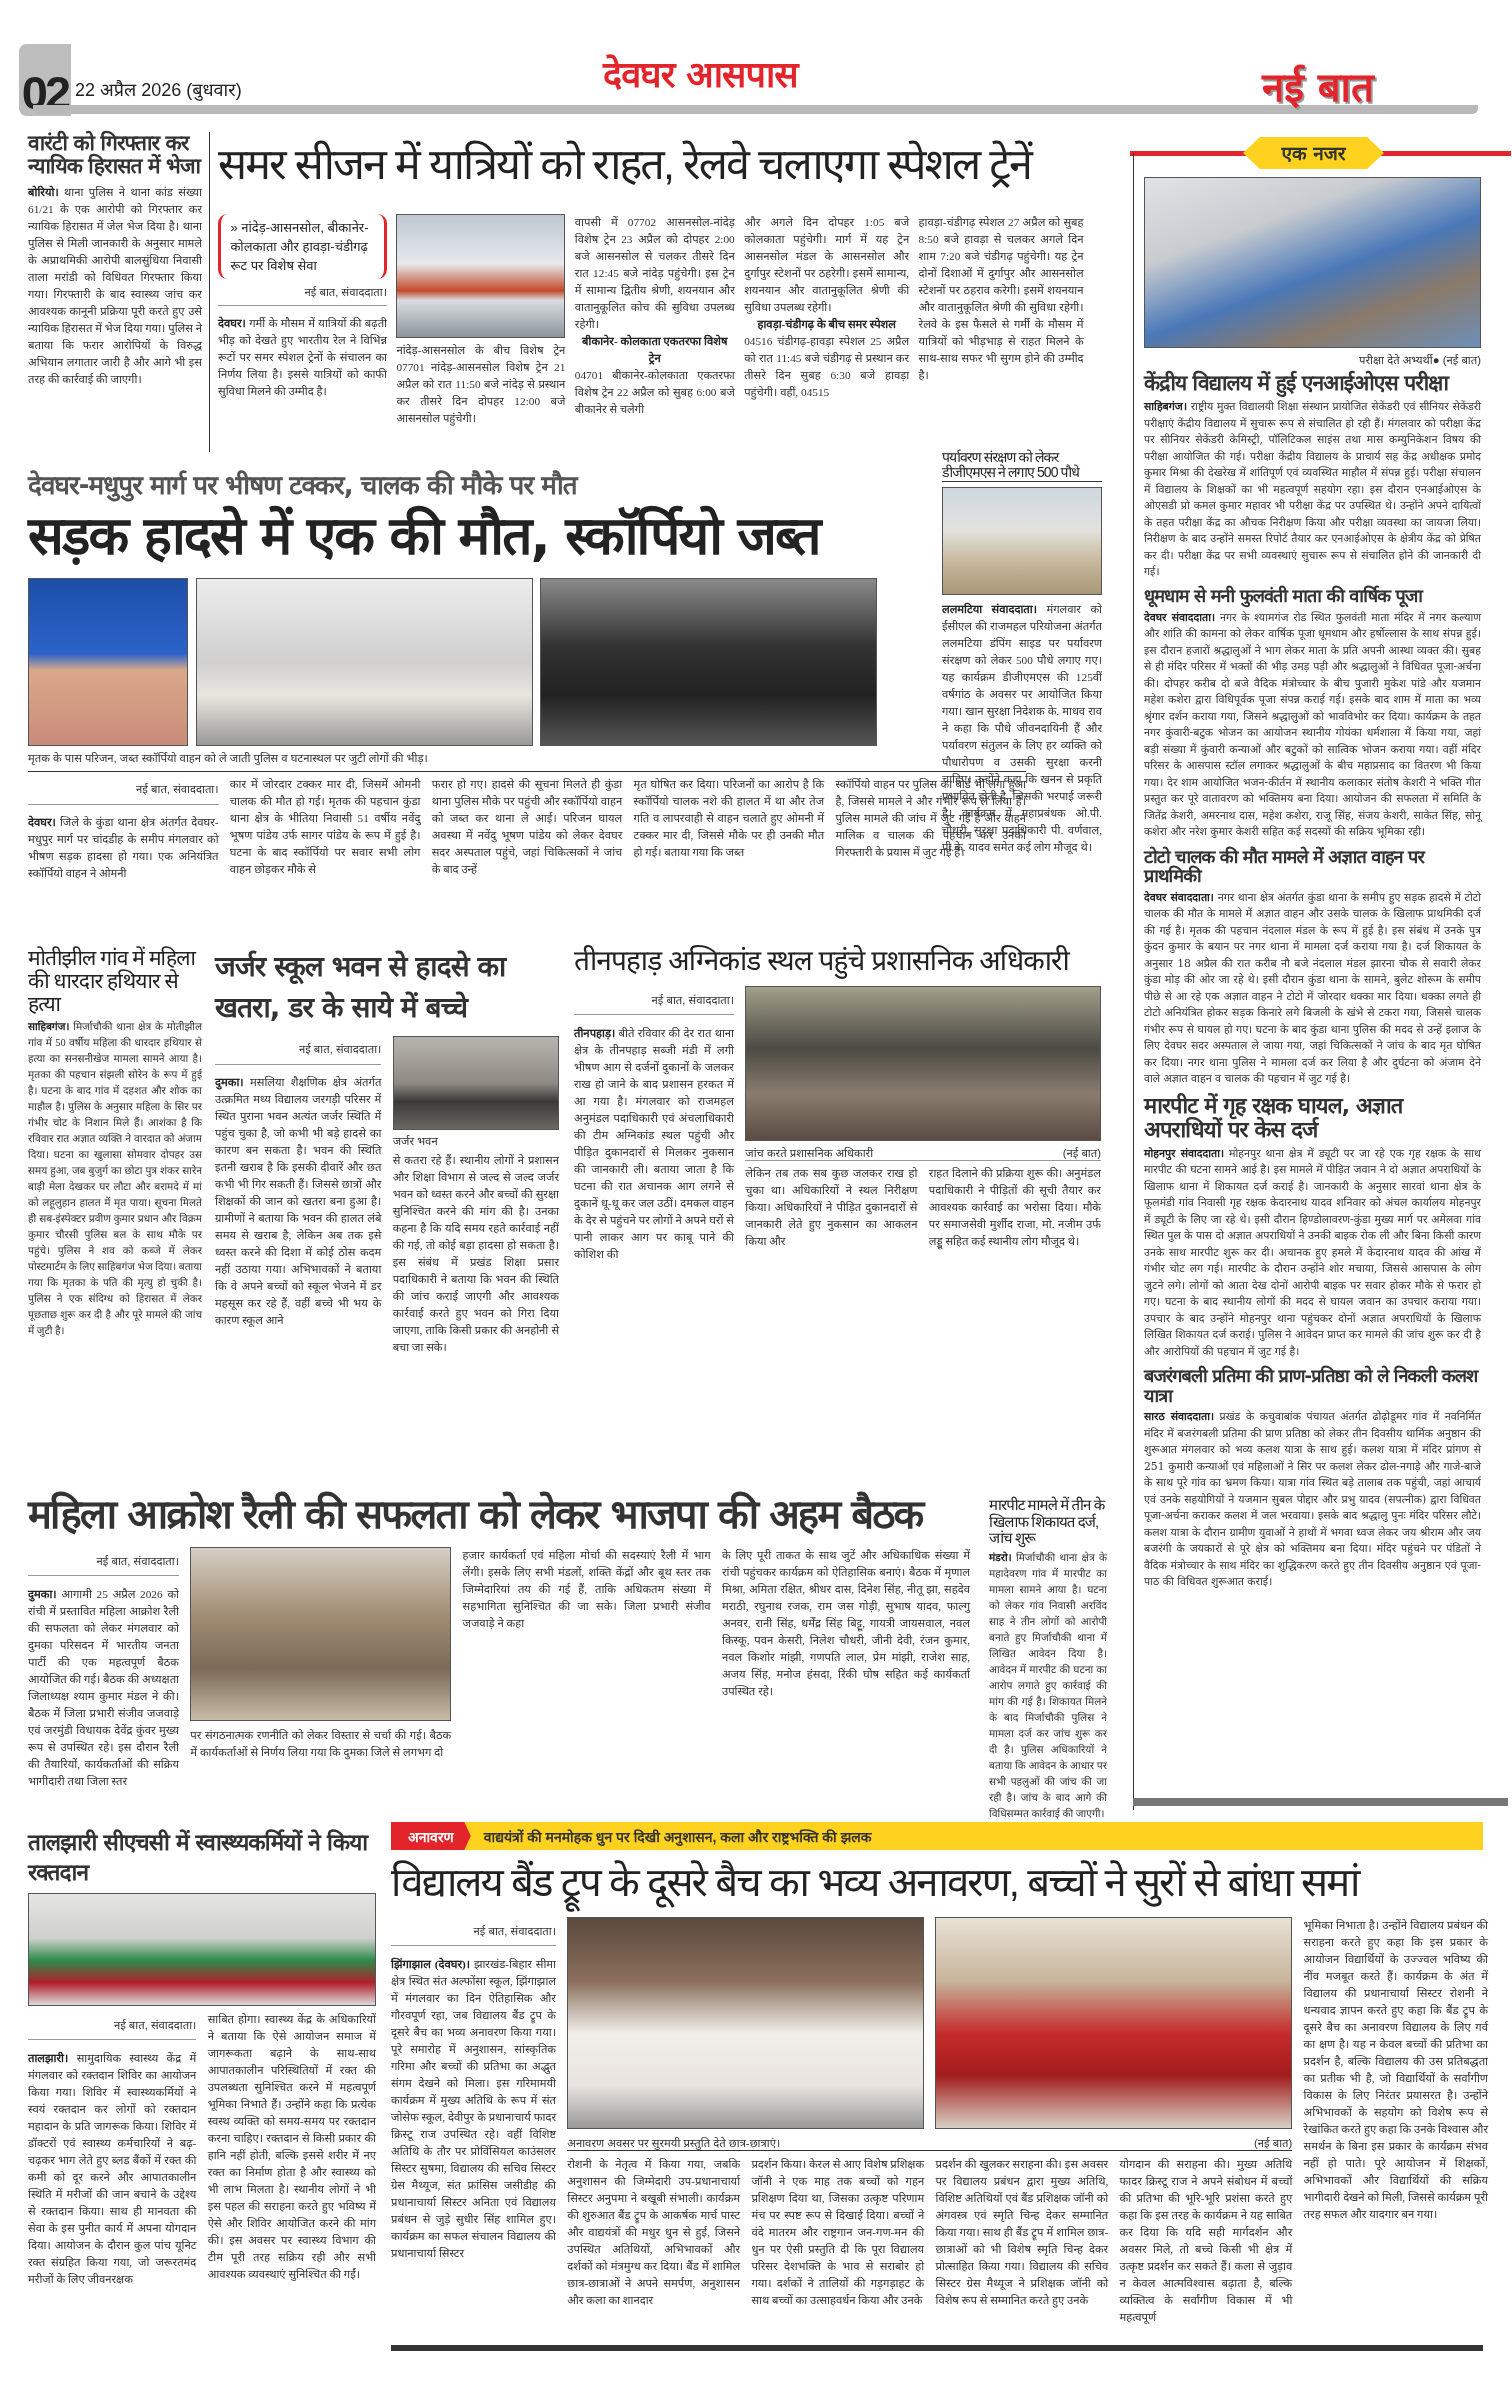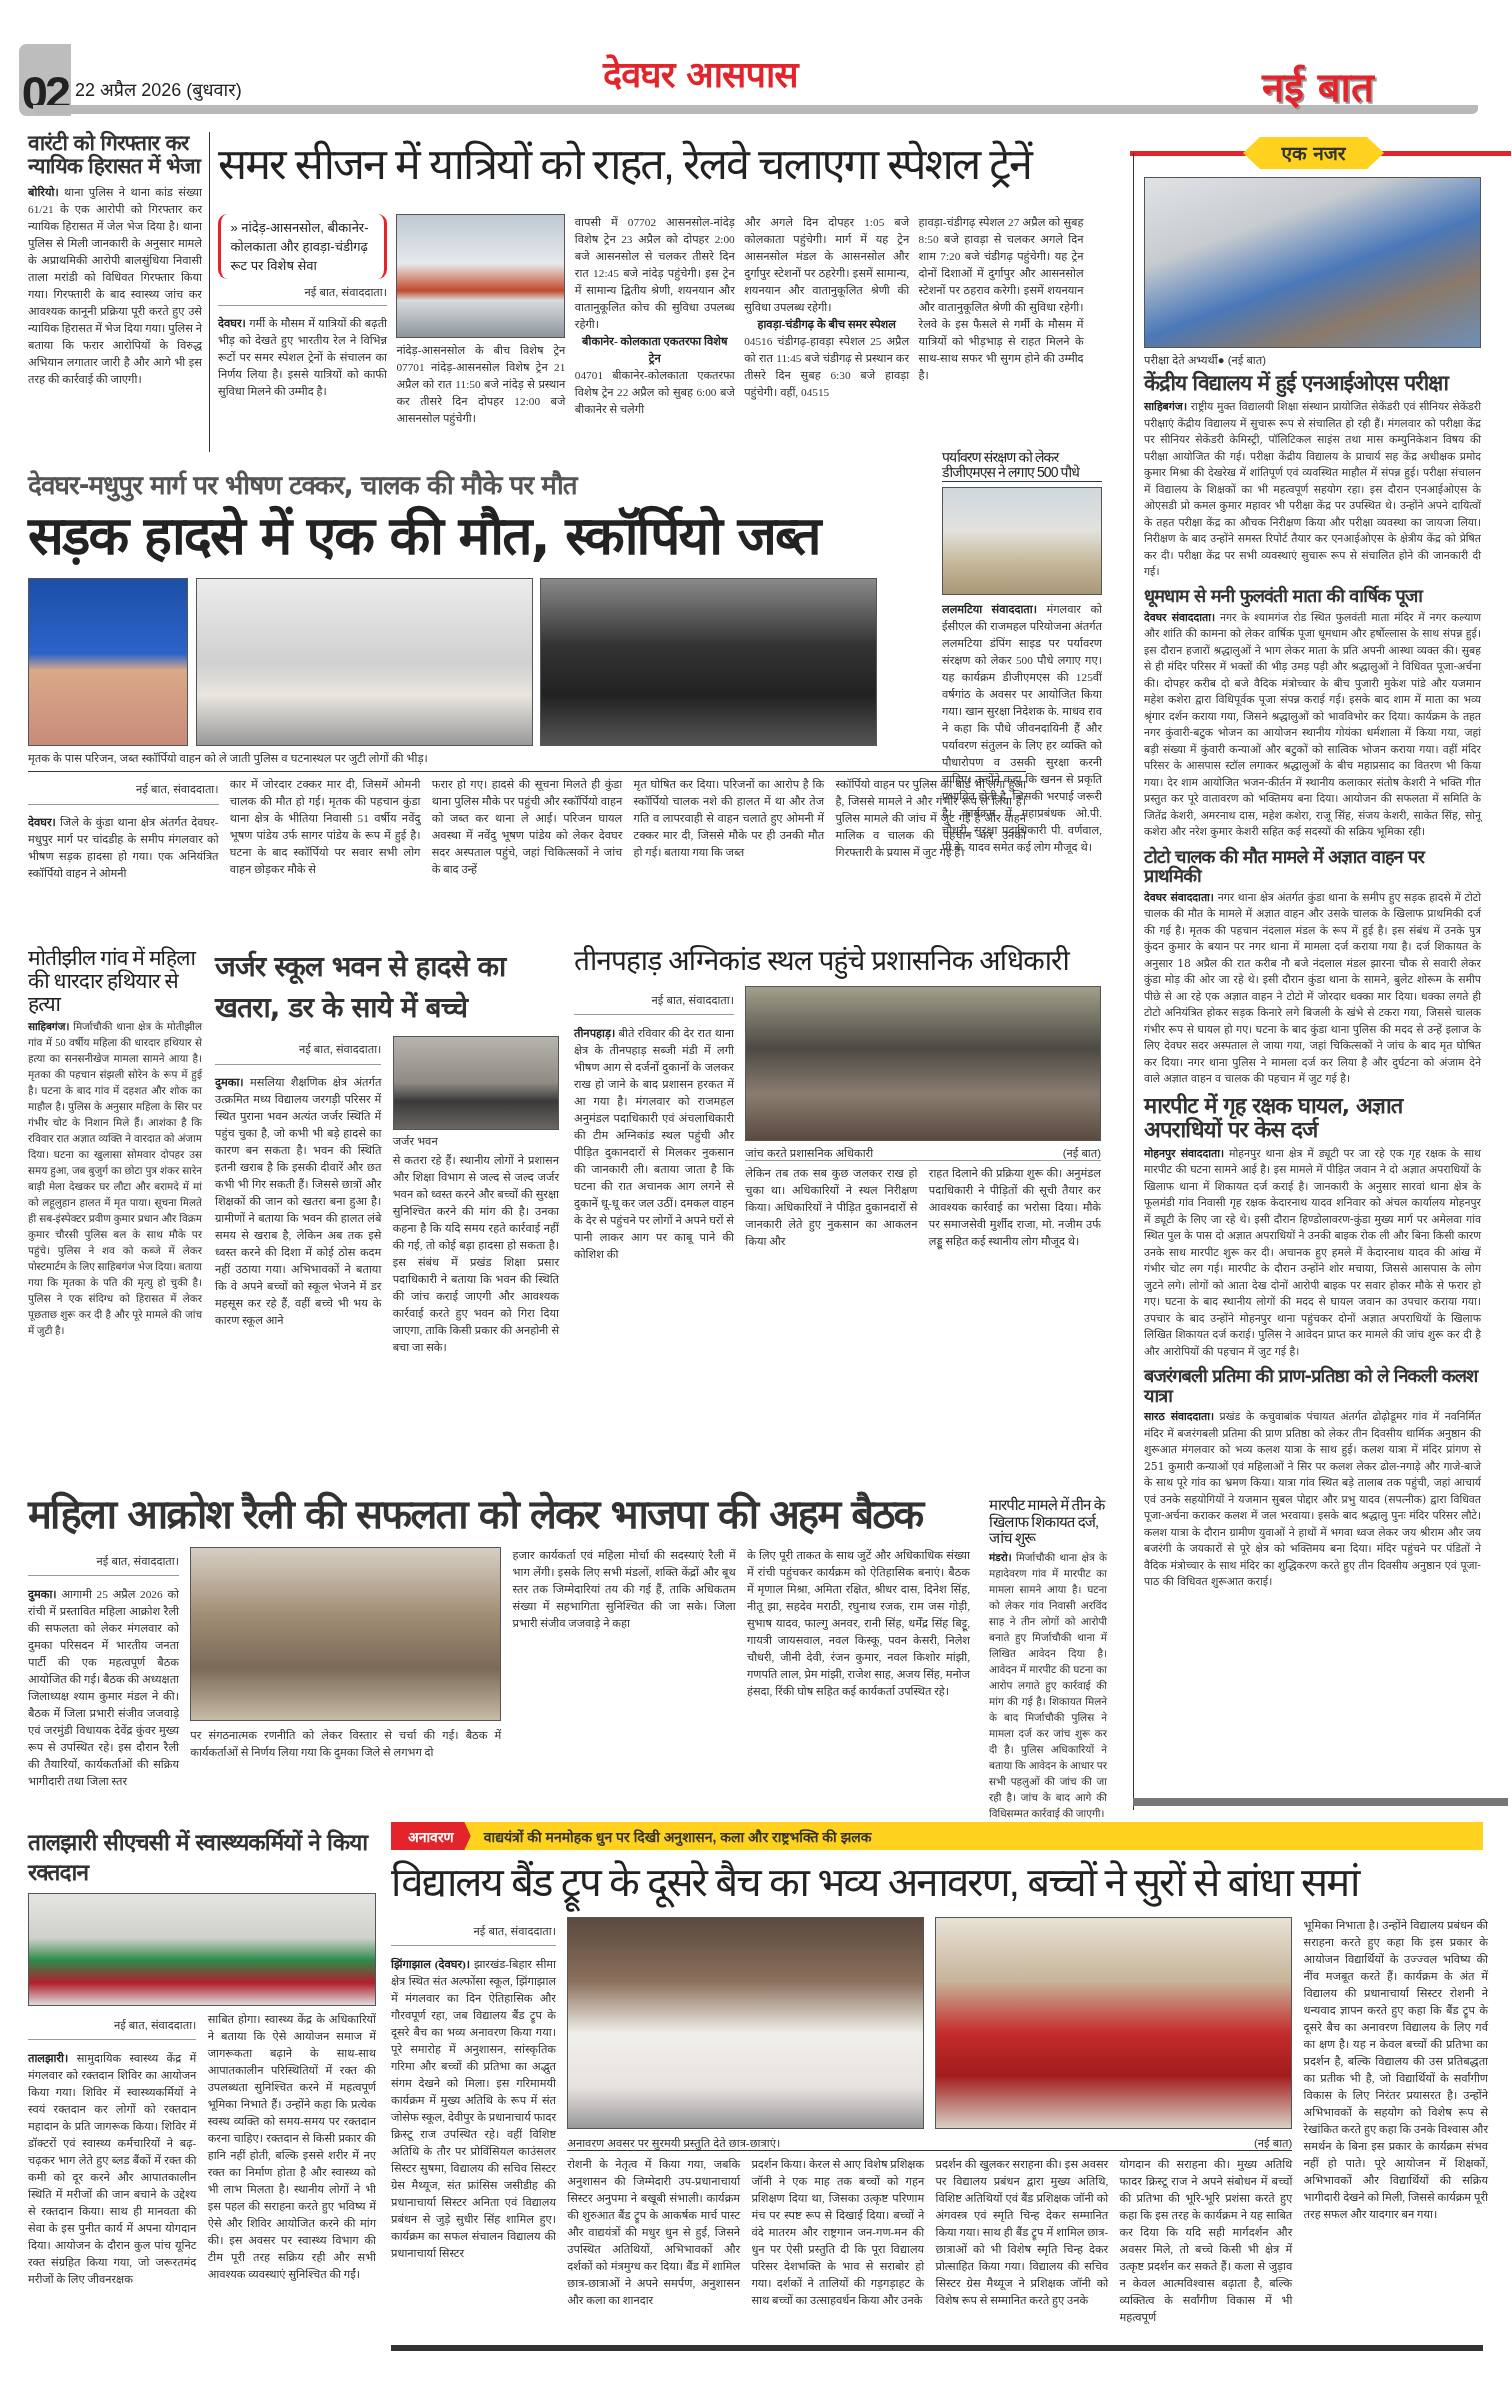--- a/index.html
+++ b/index.html
@@ -72,21 +72,21 @@
     <div style="width:165px" class="bodyc">हावड़ा-चंडीगढ़ स्पेशल 27 अप्रैल को सुबह 8:50 बजे हावड़ा से चलकर अगले दिन शाम 7:20 बजे चंडीगढ़ पहुंचेगी। यह ट्रेन दोनों दिशाओं में दुर्गापुर और आसनसोल स्टेशनों पर ठहराव करेगी। इसमें शयनयान और वातानुकूलित श्रेणी की सुविधा रहेगी। रेलवे के इस फैसले से गर्मी के मौसम में यात्रियों को भीड़भाड़ से राहत मिलने के साथ-साथ सफर भी सुगम होने की उम्मीद है।</div>
   </div>
 </div>
 
 <div class="abs" id="ek-redbar"></div>
 <div class="abs" id="ek-tag">एक नजर</div>
 <div class="abs" id="ek-box"></div>
 <div class="abs" id="ek-shadow"></div>
 <div class="abs" style="left:1144px;top:177px;width:337px">
   <div class="photo" style="height:171px;background:linear-gradient(160deg,#dfe3e6,#c8ccd0 30%,#4a78b8 55%,#8a7a6a 75%,#6d8fb8)"></div>
-  <div style="display:flex;justify-content:flex-start;margin:3.8px 0 5.6px" class="caption">
+  <div style="display:flex;justify-content:flex-end;margin:3.8px 0 5.6px" class="caption">
     <span>परीक्षा देते अभ्यर्थी</span>
     <span>● <span>(नई बात)</span></span>
   </div>
   <div id="ek-items">
       <div style="margin-bottom: 5.6px;">
         <div class="hl" style="font-size: 21px; margin-bottom: 3.8px;">केंद्रीय विद्यालय में हुई एनआईओएस परीक्षा</div>
         <div class="body" style="font-size: 10.8px; line-height: 16.5px;"><span class="lead">साहिबगंज।</span> <span>राष्ट्रीय मुक्त विद्यालयी शिक्षा संस्थान प्रायोजित सेकेंडरी एवं सीनियर सेकेंडरी परीक्षाएं केंद्रीय विद्यालय में सुचारू रूप से संचालित हो रही हैं। मंगलवार को परीक्षा केंद्र पर सीनियर सेकेंडरी केमिस्ट्री, पॉलिटिकल साइंस तथा मास कम्युनिकेशन विषय की परीक्षा आयोजित की गई। परीक्षा केंद्रीय विद्यालय के प्राचार्य सह केंद्र अधीक्षक प्रमोद कुमार मिश्रा की देखरेख में शांतिपूर्ण एवं व्यवस्थित माहौल में संपन्न हुई। परीक्षा संचालन में विद्यालय के शिक्षकों का भी महत्वपूर्ण सहयोग रहा। इस दौरान एनआईओएस के ओएसडी प्रो कमल कुमार महावर भी परीक्षा केंद्र पर उपस्थित थे। उन्होंने अपने दायित्वों के तहत परीक्षा केंद्र का औचक निरीक्षण किया और परीक्षा व्यवस्था का जायजा लिया। निरीक्षण के बाद उन्होंने समस्त रिपोर्ट तैयार कर एनआईओएस के क्षेत्रीय केंद्र को प्रेषित कर दी। परीक्षा केंद्र पर सभी व्यवस्थाएं सुचारू रूप से संचालित होने की जानकारी दी गई।</span></div>
       </div>
       <div style="margin-bottom: 5.6px;">
         <div class="hl" style="font-size: 18px; margin-bottom: 3.8px;">धूमधाम से मनी फुलवंती माता की वार्षिक पूजा</div>
@@ -169,21 +169,21 @@
         <div style="flex:1" class="bodyc">राहत दिलाने की प्रक्रिया शुरू की। अनुमंडल पदाधिकारी ने पीड़ितों की सूची तैयार कर आवश्यक कार्रवाई का भरोसा दिया। मौके पर समाजसेवी मुर्शीद राजा, मो. नजीम उर्फ लड्डू सहित कई स्थानीय लोग मौजूद थे।</div>
       </div>
     </div>
   </div>
 </div>
 
 <div class="abs" style="left:28px;top:1492px;width:942px">
   <div class="hl" style="font-size:40px;letter-spacing:-1.9px;white-space:nowrap">महिला आक्रोश रैली की सफलता को लेकर भाजपा की अहम बैठक</div>
   <div style="display:flex;gap:11.3px;margin-top:11.3px">
     <div style="width:151px" class="bodyc"><div class="byline">नई बात, संवाददाता।</div><span class="lead">दुमका।</span> <span>आगामी 25 अप्रैल 2026 को रांची में प्रस्तावित महिला आक्रोश रैली की सफलता को लेकर मंगलवार को दुमका परिसदन में भारतीय जनता पार्टी की एक महत्वपूर्ण बैठक आयोजित की गई। बैठक की अध्यक्षता जिलाध्यक्ष श्याम कुमार मंडल ने की। बैठक में जिला प्रभारी संजीव जजवाड़े एवं जरमुंडी विधायक देवेंद्र कुंवर मुख्य रूप से उपस्थित रहे। इस दौरान रैली की तैयारियों, कार्यकर्ताओं की सक्रिय भागीदारी तथा जिला स्तर</span></div>
-    <div style="width:311px">
+    <div style="width:261px">
       <div class="photo" style="height:174px;background:linear-gradient(180deg,#d6cfc4,#a08c73 40%,#7b6a58 70%,#c8bba8)"></div>
       <div class="bodyc" style="margin-top:5.6px">पर संगठनात्मक रणनीति को लेकर विस्तार से चर्चा की गई। बैठक में कार्यकर्ताओं से निर्णय लिया गया कि दुमका जिले से लगभग दो</div>
     </div>
     <div style="flex:1" class="bodyc">हजार कार्यकर्ता एवं महिला मोर्चा की सदस्याएं रैली में भाग लेंगी। इसके लिए सभी मंडलों, शक्ति केंद्रों और बूथ स्तर तक जिम्मेदारियां तय की गई हैं, ताकि अधिकतम संख्या में सहभागिता सुनिश्चित की जा सके। जिला प्रभारी संजीव जजवाड़े ने कहा</div>
     <div style="flex:1" class="bodyc">के लिए पूरी ताकत के साथ जुटें और अधिकाधिक संख्या में रांची पहुंचकर कार्यक्रम को ऐतिहासिक बनाएं। बैठक में मृणाल मिश्रा, अमिता रक्षित, श्रीधर दास, दिनेश सिंह, नीतू झा, सहदेव मराठी, रघुनाथ रजक, राम जस गोड़ी, सुभाष यादव, फाल्गु अनवर, रानी सिंह, धर्मेंद्र सिंह बिट्टू, गायत्री जायसवाल, नवल किस्कू, पवन केसरी, निलेश चौधरी, जीनी देवी, रंजन कुमार, नवल किशोर मांझी, गणपति लाल, प्रेम मांझी, राजेश साह, अजय सिंह, मनोज हंसदा, रिंकी घोष सहित कई कार्यकर्ता उपस्थित रहे।</div>
   </div>
 </div>
 
 <div class="abs" style="left:989px;top:1497px;width:118px">
   <div class="hl-cond" style="font-size:15px">मारपीट मामले में तीन के खिलाफ शिकायत दर्ज, जांच शुरू</div>

